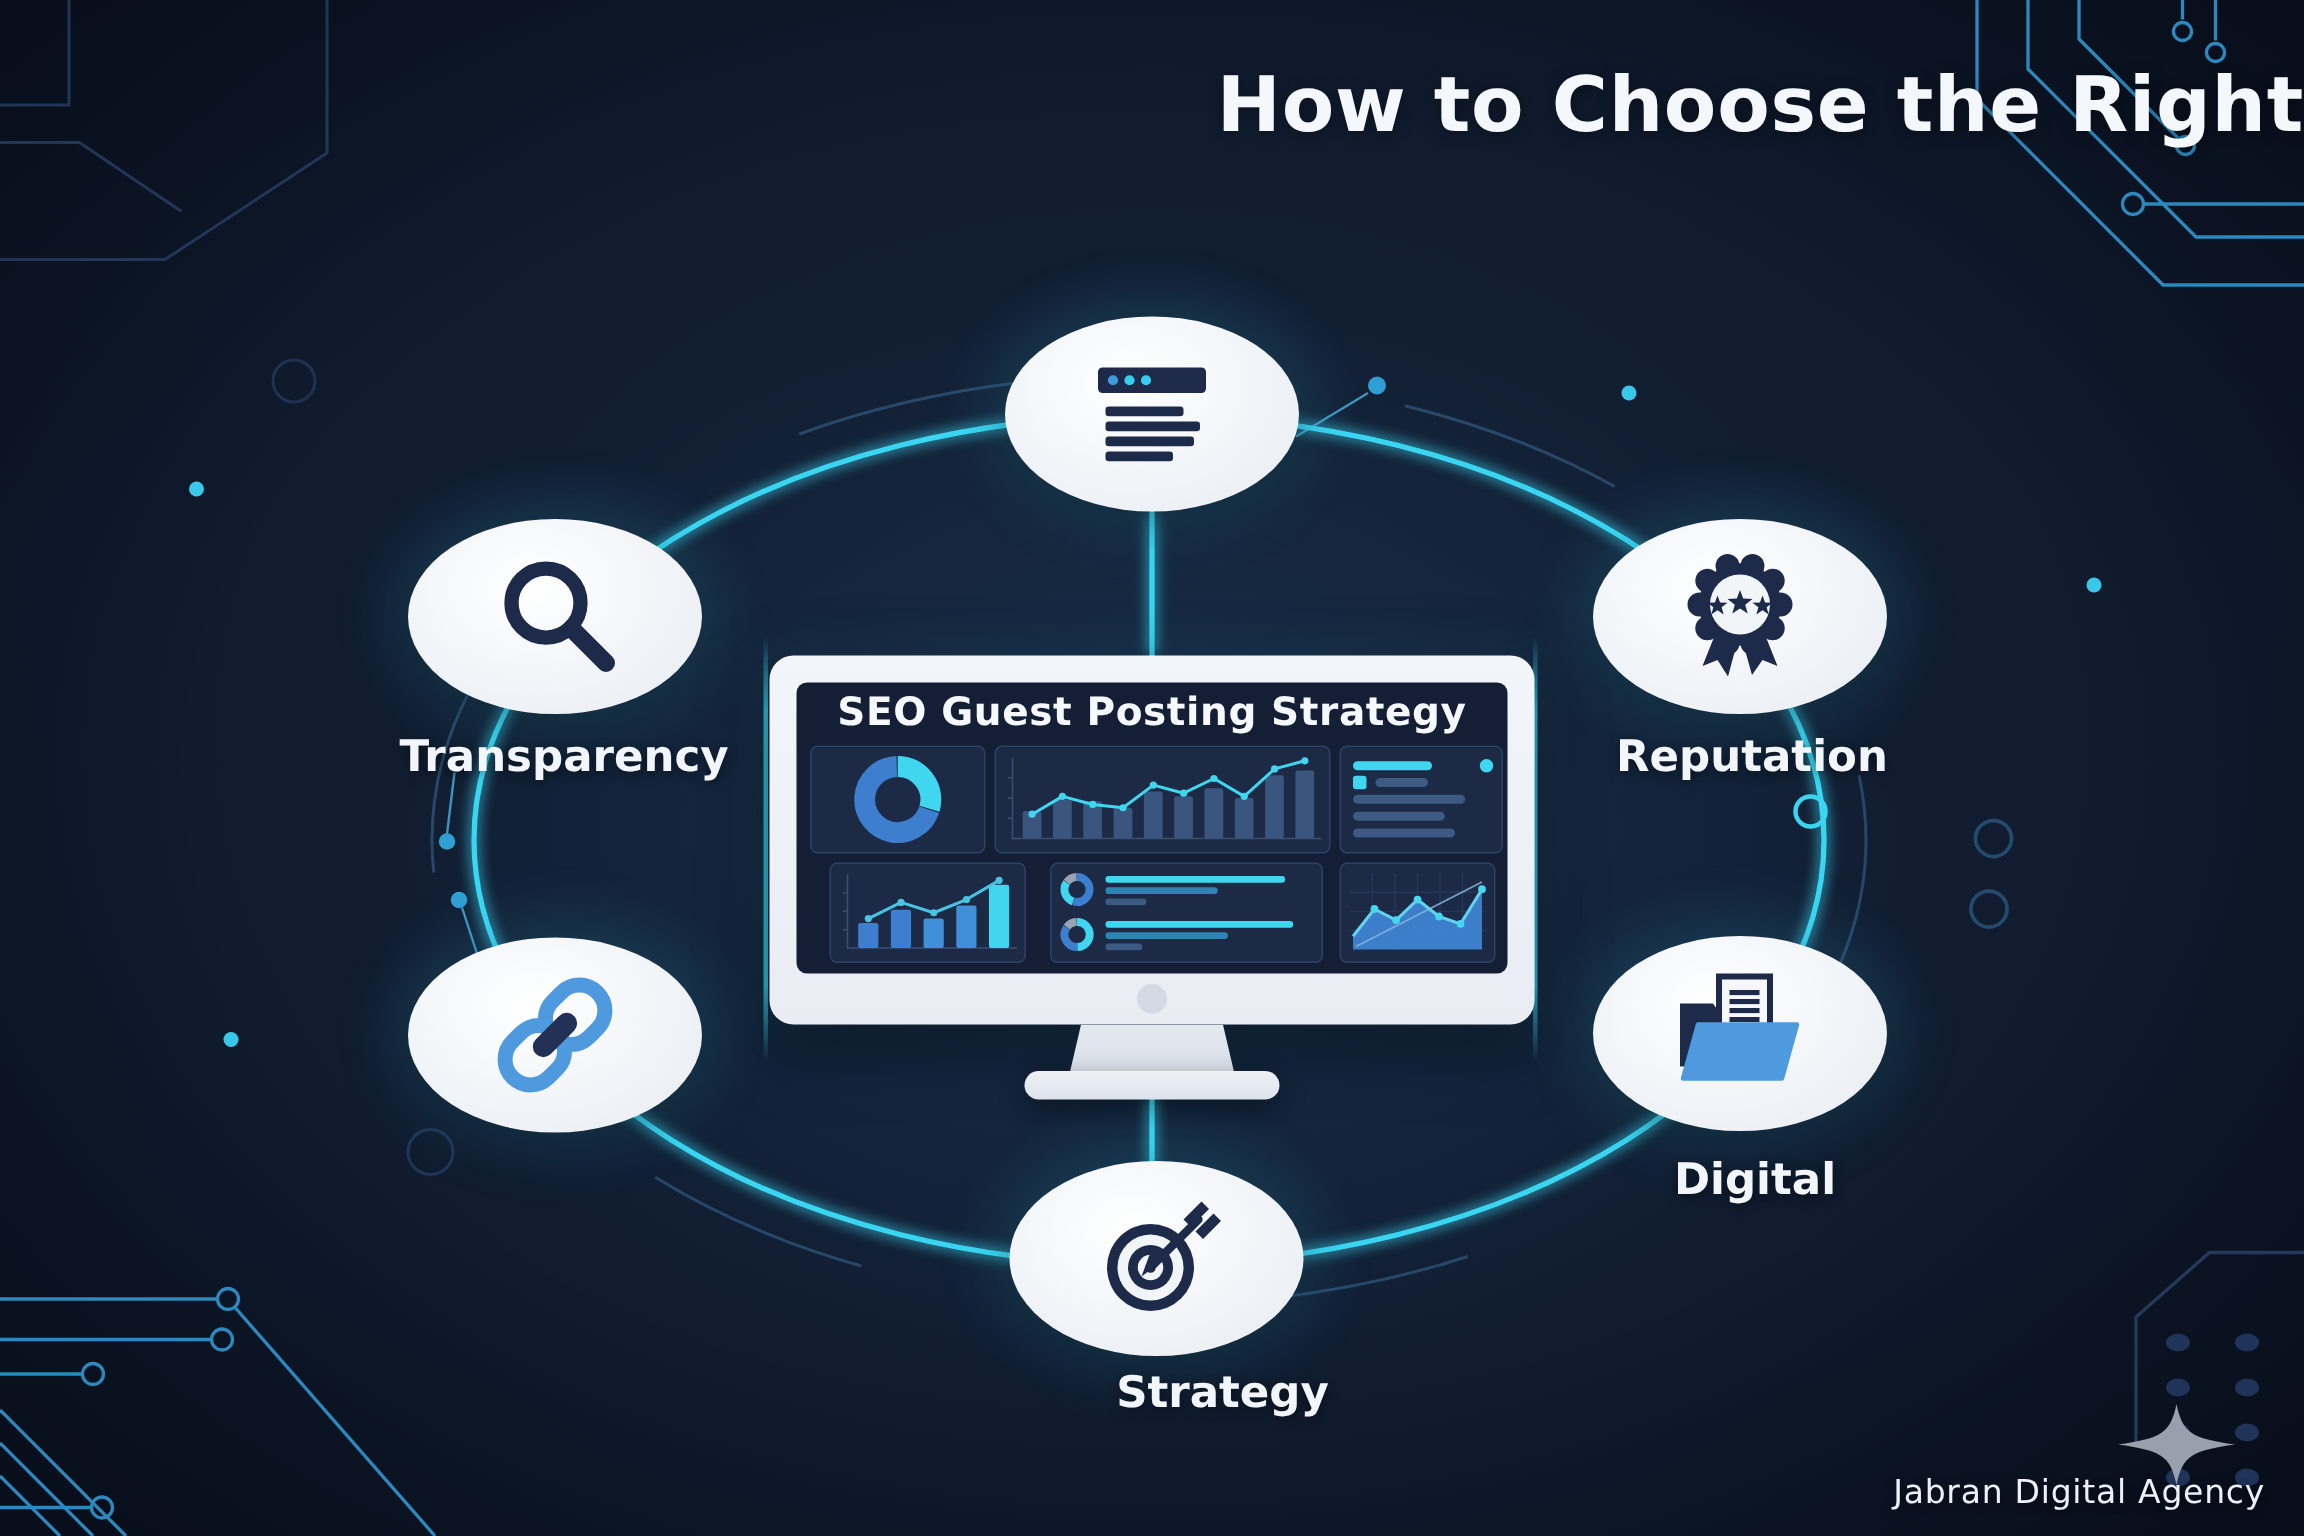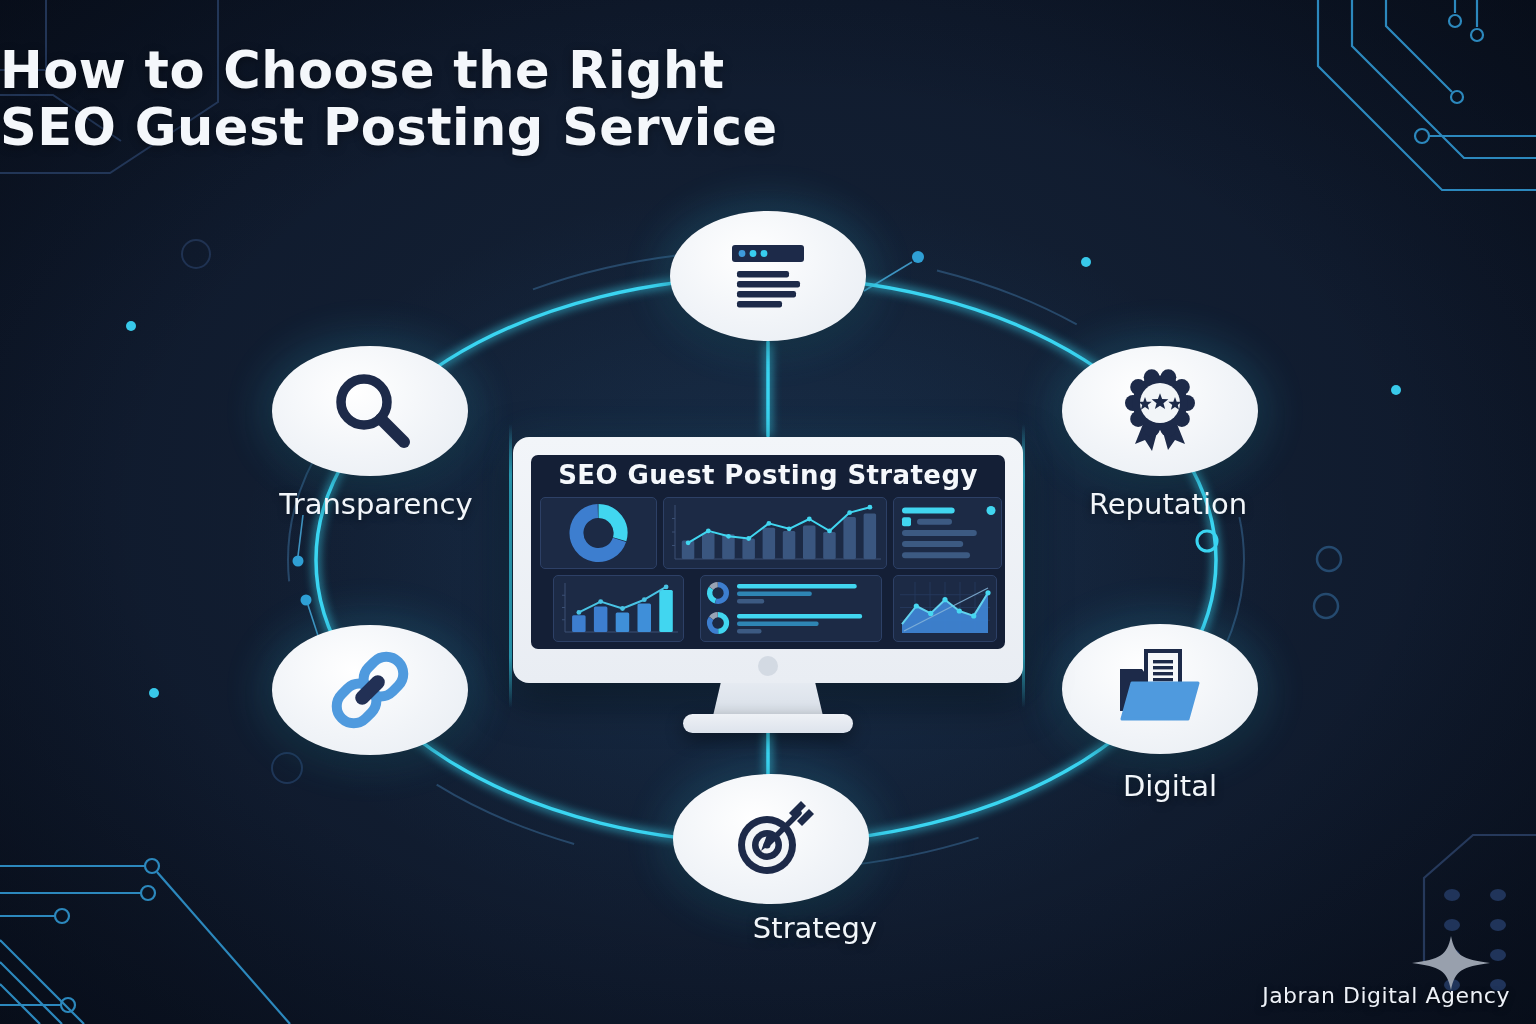--- a/index.html
+++ b/index.html
@@ -8,36 +8,36 @@
     font-family:"DejaVu Sans","Liberation Sans",sans-serif;
     background:
       radial-gradient(ellipse 760px 540px at 50% 55%, rgba(44,116,186,.16), rgba(0,0,0,0) 70%),
       radial-gradient(ellipse 1200px 900px at 50% 48%, #152337 0%, #101b2e 55%, #0a1120 100%);
   }
   #stage::after{content:"";position:absolute;inset:0;pointer-events:none;
     background:radial-gradient(ellipse at 50% 50%, rgba(0,0,0,0) 58%, rgba(3,7,15,.5) 100%);}
   svg{display:block;}
   
   .main-title{
-    position:absolute;left:0;right:0;top:42px;text-align:left;z-index:6;
+    position:absolute;left:0;right:0;top:42px;text-align:right;z-index:6;
     color:#f4f7fb;font-weight:bold;font-size:51px;line-height:57px;letter-spacing:.5px;
     text-shadow:0 2px 10px rgba(0,0,0,.35);
   }
   
   #bg-svg{position:absolute;left:0;top:0;z-index:1;}
   
   .node-circle{
     position:absolute;width:196px;height:130px;border-radius:50%;
     background:radial-gradient(ellipse at 42% 35%, #ffffff 0%, #f1f4f8 55%, #e7ecf2 100%);
     display:flex;align-items:center;justify-content:center;z-index:3;
     box-shadow:0 0 42px 8px rgba(64,200,245,.20), 0 8px 26px rgba(0,0,0,.38);
   }
   .node-label{
     position:absolute;transform:translateX(-50%);z-index:6;text-align:center;
-    color:#f2f6fa;font-weight:normal;font-size:29px;line-height:33px;white-space:pre-line;
+    color:#f2f6fa;font-weight:bold;font-size:29px;line-height:33px;white-space:pre-line;
     text-shadow:0 2px 8px rgba(0,0,0,.45);
   }
   
   .monitor-frame{
     position:absolute;left:513px;top:437px;width:510px;height:246px;z-index:3;
     background:linear-gradient(180deg,#f2f5f9 0%,#e9edf3 100%);border-radius:16px;
     box-shadow:0 14px 44px rgba(0,0,0,.5), 0 0 34px rgba(62,190,240,.14);
   }
   .monitor-screen{
     position:absolute;left:18px;top:18px;width:474px;height:194px;border-radius:7px;
@@ -167,21 +167,20 @@
       <path d="M 768,732 V 778"></path>
       <circle cx="1207" cy="541" r="10" stroke-width="3"></circle>
     </g>
 
     <path fill="#98a0ad" d="M 1451,936 C 1455,956 1462,959 1490,963 C 1462,967 1455,970 1451,990
          C 1447,970 1440,967 1412,963 C 1440,959 1447,956 1451,936 Z"></path>
   </svg>
 
   <div class="main-title">
     <div>How to Choose the Right</div>
-    <div>SEO Guest Posting Service</div>
   </div>
 
   <div class="edge-glow" style="left:509px;"></div>
   <div class="edge-glow" style="left:1022px;"></div>
 
   <div class="node-circle" style="left:670px;top:211px;">
     <svg width="96" height="74" viewBox="0 0 96 74">
       <rect x="12" y="6" width="72" height="17" rx="3" fill="#1d2a49"></rect>
       <circle cx="22" cy="14.5" r="3.4" fill="#3e9bdb"></circle>
       <circle cx="33" cy="14.5" r="3.4" fill="#38cdee"></circle>

